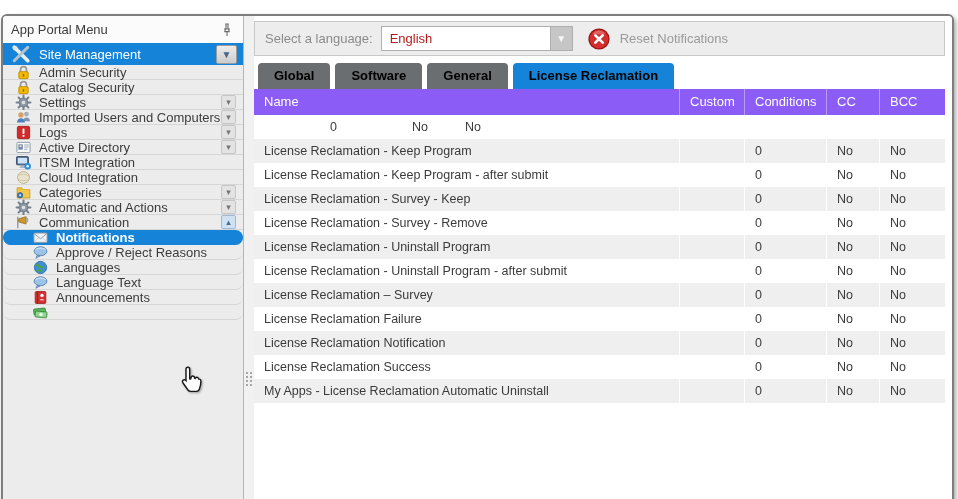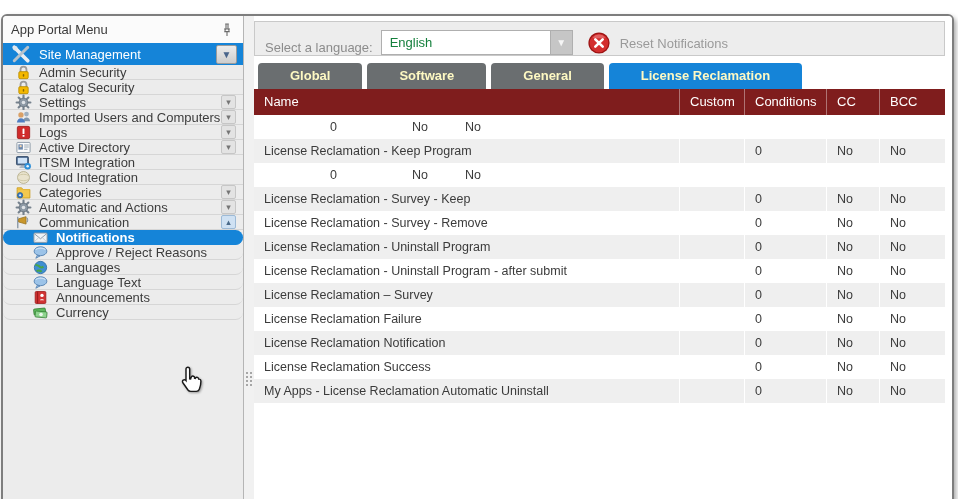--- a/index.html
+++ b/index.html
@@ -39,39 +39,39 @@
 
   
   .splitter { width: 10px; flex: none; background: #f1f1f1; position: relative; }
   .grip { position: absolute; left: 2px; top: 356px; display: grid;
     grid-template-columns: repeat(2, 2px); gap: 2px; }
   .grip i { width: 2px; height: 2px; border-radius: 50%; background: #8d8d8d; }
 
   
   .main { flex: 1; background: #fff; padding: 5px 7px 0 0; display: flex; flex-direction: column; min-width: 0; }
   .lang-bar { height: 35px; flex: none; background: #ededed; border: 1px solid #c9c9c9;
-    display: flex; align-items: flex-end; padding: 0 10px; }
+    display: flex; align-items: center; padding: 0 10px; }
   .lang-label { color: #8c8c8c; font-size: 13px; margin-right: 8px; }
   .lang-select { width: 192px; height: 25px; background: #fff; border: 1px solid #afafaf;
     display: flex; align-items: stretch; }
-  .lang-value { flex: 1; font-size: 13px; color: #15803d; line-height: 23px; padding: 0 8px; }
+  .lang-value { flex: 1; font-size: 13px; color: #b91c1c; line-height: 23px; padding: 0 8px; }
   .lang-btn { width: 22px; flex: none; background: #c6c6c6; color: #f5f5f5; font-size: 10px;
     line-height: 23px; text-align: center; border-left: 1px solid #afafaf; }
   .reset-btn { display: flex; align-items: center; margin-left: 14px; cursor: default; }
   .reset-icon { width: 24px; height: 24px; flex: none; }
   .reset-icon svg { width: 100%; height: 100%; }
   .reset-label { color: #9a9a9a; font-size: 13px; margin-left: 9px; }
 
   .tabs { height: 26px; flex: none; margin-top: 7px; display: flex; padding-left: 4px; }
-  .tab { height: 26px; line-height: 26px; padding: 0 32px; margin-right: 5px; border-radius: 4px 4px 0 0;
-    background: #6a6e70; color: #fef9c3; font-size: 13px; font-weight: 600; white-space: nowrap; }
+  .tab { height: 26px; line-height: 26px; padding: 0 16px; margin-right: 5px; border-radius: 4px 4px 0 0;
+    background: #6a6e70; color: #000000; font-size: 13px; font-weight: 600; white-space: nowrap; }
   .tab.active { background: #1584d8; }
 
   .grid { flex: none; }
-  .grid-header { height: 26px; background: #7f1d1d; color: #fff; display: flex; font-size: 13px; }
+  .grid-header { height: 26px; background: #8b5cf6; color: #fff; display: flex; font-size: 13px; }
   .hcell { line-height: 26px; padding-left: 10px; white-space: nowrap; overflow: hidden; }
   .hcell + .hcell { border-left: 1px solid rgba(255,255,255,.38); }
   .grid-row { height: 24px; display: flex; font-size: 12.5px; color: #3b3b3b; background: #fff; }
   .grid-row:nth-child(even) { background: #efefef; }
   .cell { line-height: 24px; padding-left: 10px; white-space: nowrap; overflow: hidden; }
   .cell + .cell { border-left: 1px solid #fff; }
   .w0 { flex: 1; min-width: 0; } .w1 { width: 65px; flex: none; } .w2 { width: 82px; flex: none; }
   .w3 { width: 53px; flex: none; } .w4 { width: 66px; flex: none; }
 
   .cursor { position: absolute; left: 176px; top: 349px; width: 26px; height: 32px; z-index: 10;
@@ -255,21 +255,20 @@
         <div class="nav-item sub">
     <span class="nav-icon"><svg viewBox="0 0 16 16">
               <g transform="rotate(-6 8 8)">
                 <rect x="1.8" y="4.2" width="11" height="5.6" rx="0.8" fill="#5cb85c" stroke="#2f7a2f" stroke-width="0.7"></rect>
               </g>
               <g transform="rotate(5 8 10)">
                 <rect x="3" y="7" width="11" height="5.6" rx="0.8" fill="#8fd48f" stroke="#2f7a2f" stroke-width="0.7"></rect>
                 <circle cx="8.5" cy="9.8" r="1.7" fill="#e9f7e9"></circle>
               </g>
             </svg></span>
-    <span class="nav-label">Currency</span>
 
   </div>
       </nav>
   </aside>
 
   <div class="splitter">
     <div class="grip">
       <i></i>
         <i></i>
         <i></i>
@@ -324,20 +323,21 @@
     <div class="cell w4">No</div>
   </div>
           <div class="grid-row">
     <div class="cell w0">License Reclamation - Keep Program</div>
     <div class="cell w1"></div>
     <div class="cell w2">0</div>
     <div class="cell w3">No</div>
     <div class="cell w4">No</div>
   </div>
           <div class="grid-row">
+    <div class="cell w0">License Reclamation - Keep Program - after submit</div>
     <div class="cell w1"></div>
     <div class="cell w2">0</div>
     <div class="cell w3">No</div>
     <div class="cell w4">No</div>
   </div>
           <div class="grid-row">
     <div class="cell w0">License Reclamation - Survey - Keep</div>
     <div class="cell w1"></div>
     <div class="cell w2">0</div>
     <div class="cell w3">No</div>

